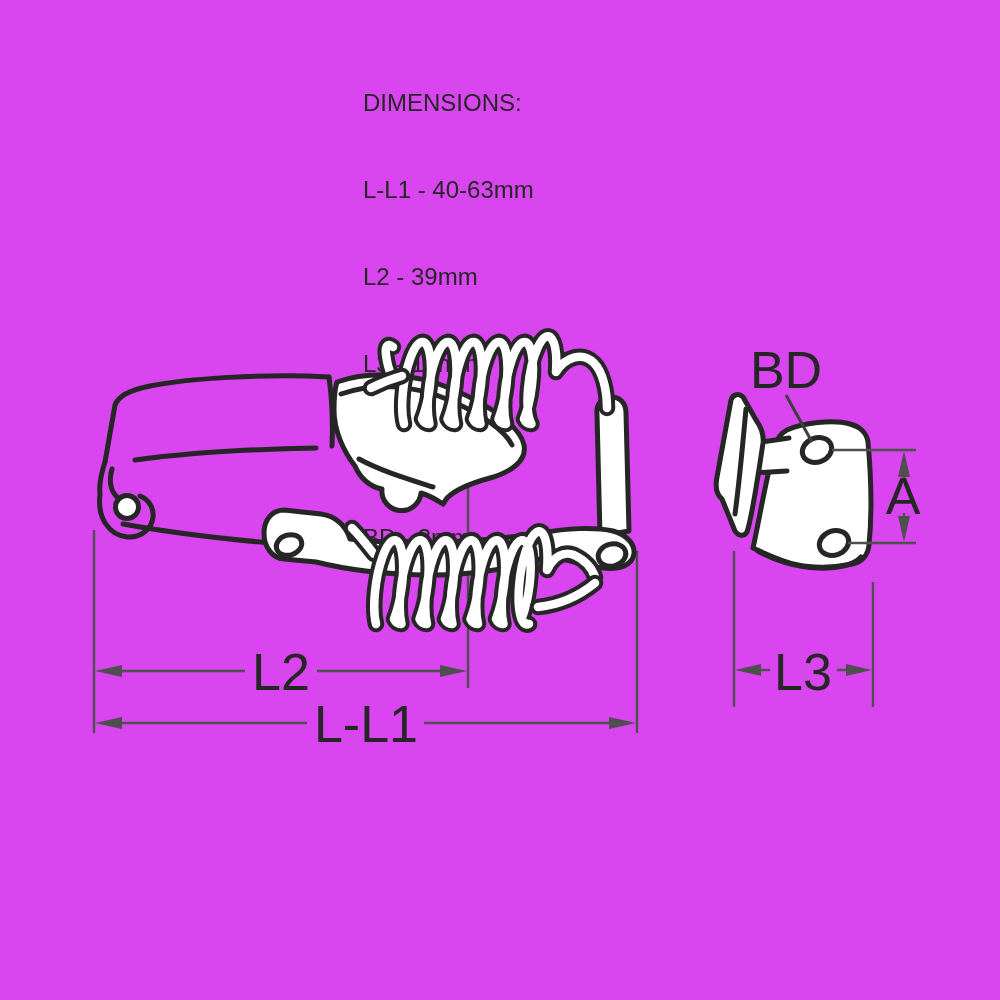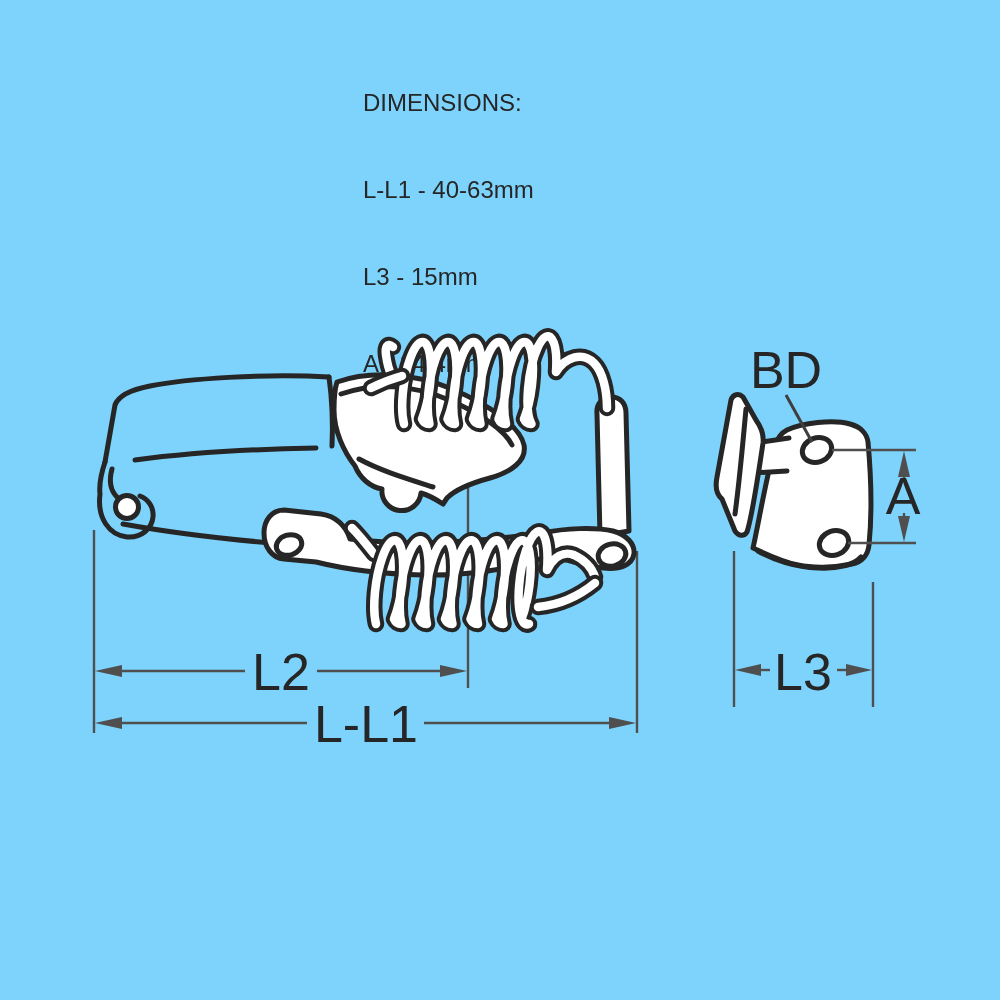--- a/index.html
+++ b/index.html
@@ -1,16 +1,16 @@
 <!DOCTYPE html>
 <html><head>
 <meta charset="utf-8">
 <style>
   html,body{margin:0;padding:0;background:#ffffff;}
-  .page{position:relative;width:1000px;height:1000px;background:#7dd3fc;overflow:hidden;
+  .page{position:relative;width:1000px;height:1000px;background:#d946ef;overflow:hidden;
         font-family:"Liberation Sans", sans-serif;}
   .dims-text{position:absolute;left:363px;top:30px;font-size:24px;line-height:29px;
              color:#262626;white-space:pre;}
   .drawing-svg{position:absolute;left:0;top:0;}
   .ln{fill:none;stroke:#262626;stroke-width:5;stroke-linecap:round;stroke-linejoin:round;}
   .fig{fill:#ffffff;stroke:#262626;stroke-width:5;stroke-linejoin:round;}
   .wf{fill:#ffffff;stroke:none;}
   .tube-o{fill:none;stroke:#262626;stroke-width:16.5;stroke-linecap:round;stroke-linejoin:round;}
   .tube-i{fill:none;stroke:#ffffff;stroke-width:8.5;stroke-linecap:round;stroke-linejoin:round;}
   .thin{fill:none;stroke:#4f4f4f;stroke-width:2.4;}
@@ -19,20 +19,21 @@
   .dimtxt{font-family:"Liberation Sans", sans-serif;font-size:52px;fill:#262626;text-anchor:middle;}
 </style>
 </head>
 <body>
 
 <div class="page">
 
   <div class="dims-text">
     <div>DIMENSIONS:</div>
     <div>L-L1 - 40-63mm</div>
+    <div>L2 - 39mm</div>
     <div>L3 - 15mm</div>
     <div>A - 14.4mm</div>
     <div>BD - 3mm</div>
   </div>
 
   <svg class="drawing-svg" width="1000" height="1000" viewBox="0 0 1000 1000">
 
     <defs>
       <path id="t-stub" d="M393,347 C387,342 385,347 386,355 C387,362 388,368 391,374"></path>
       <path id="t-lwire" d="M371,388 C381,383 391,379 402,376"></path>

